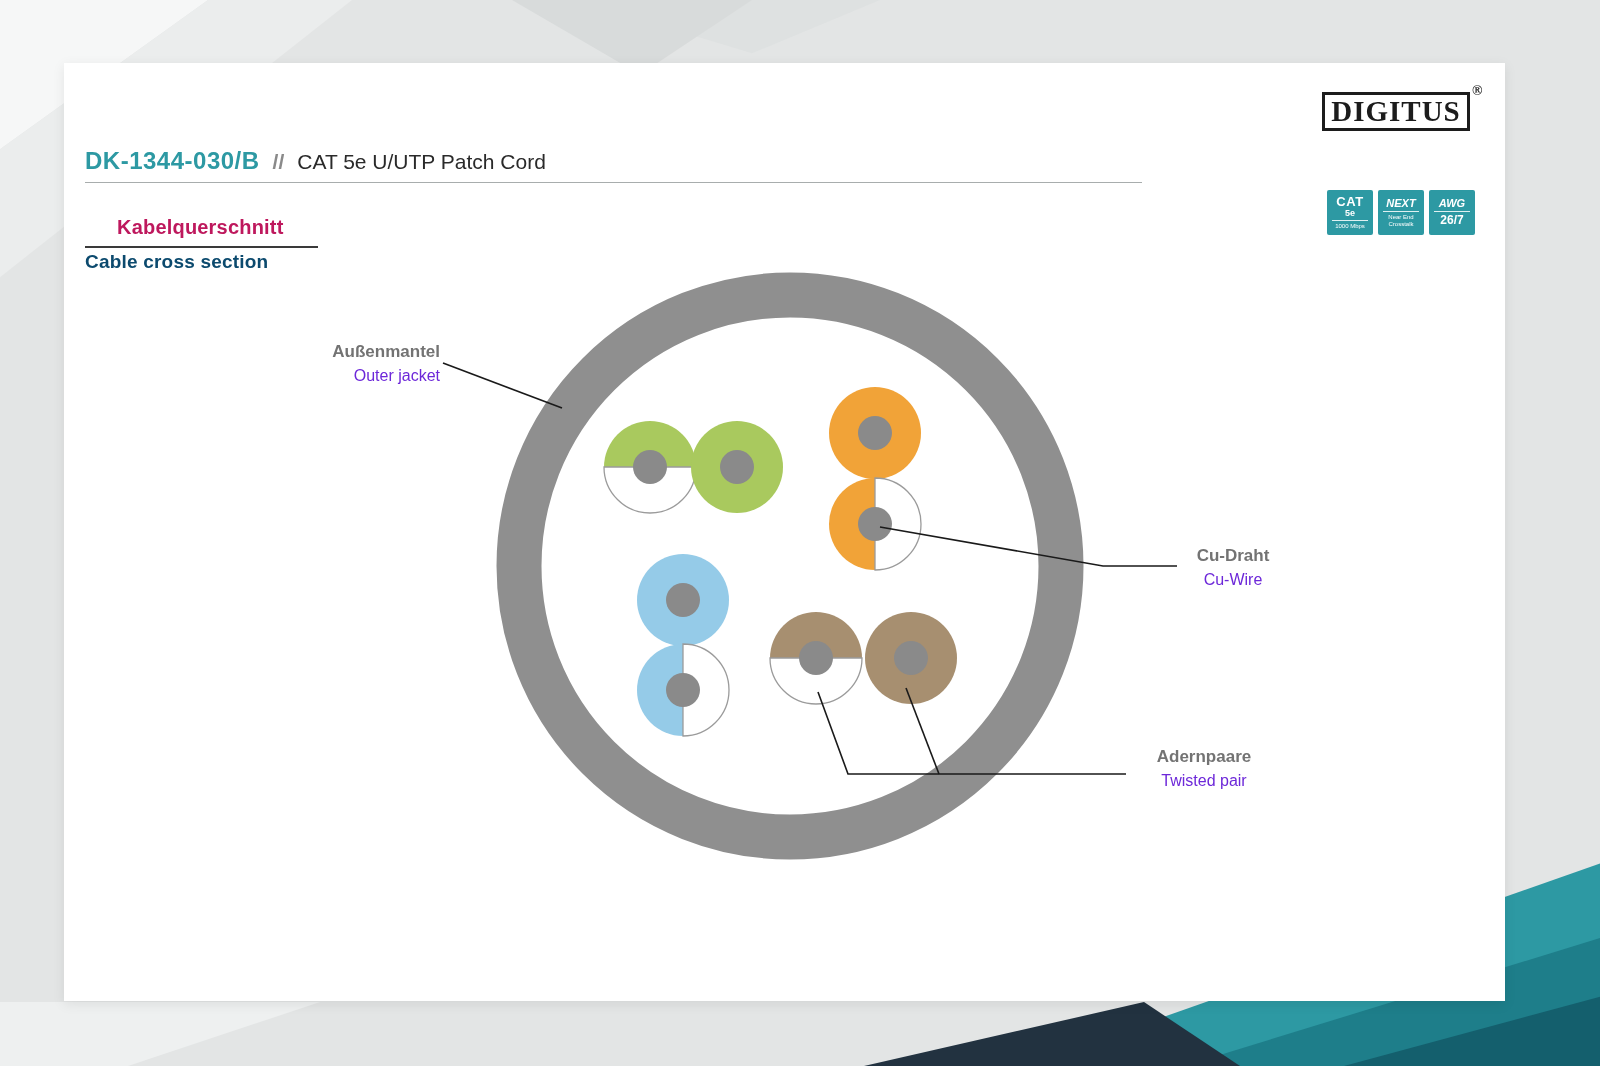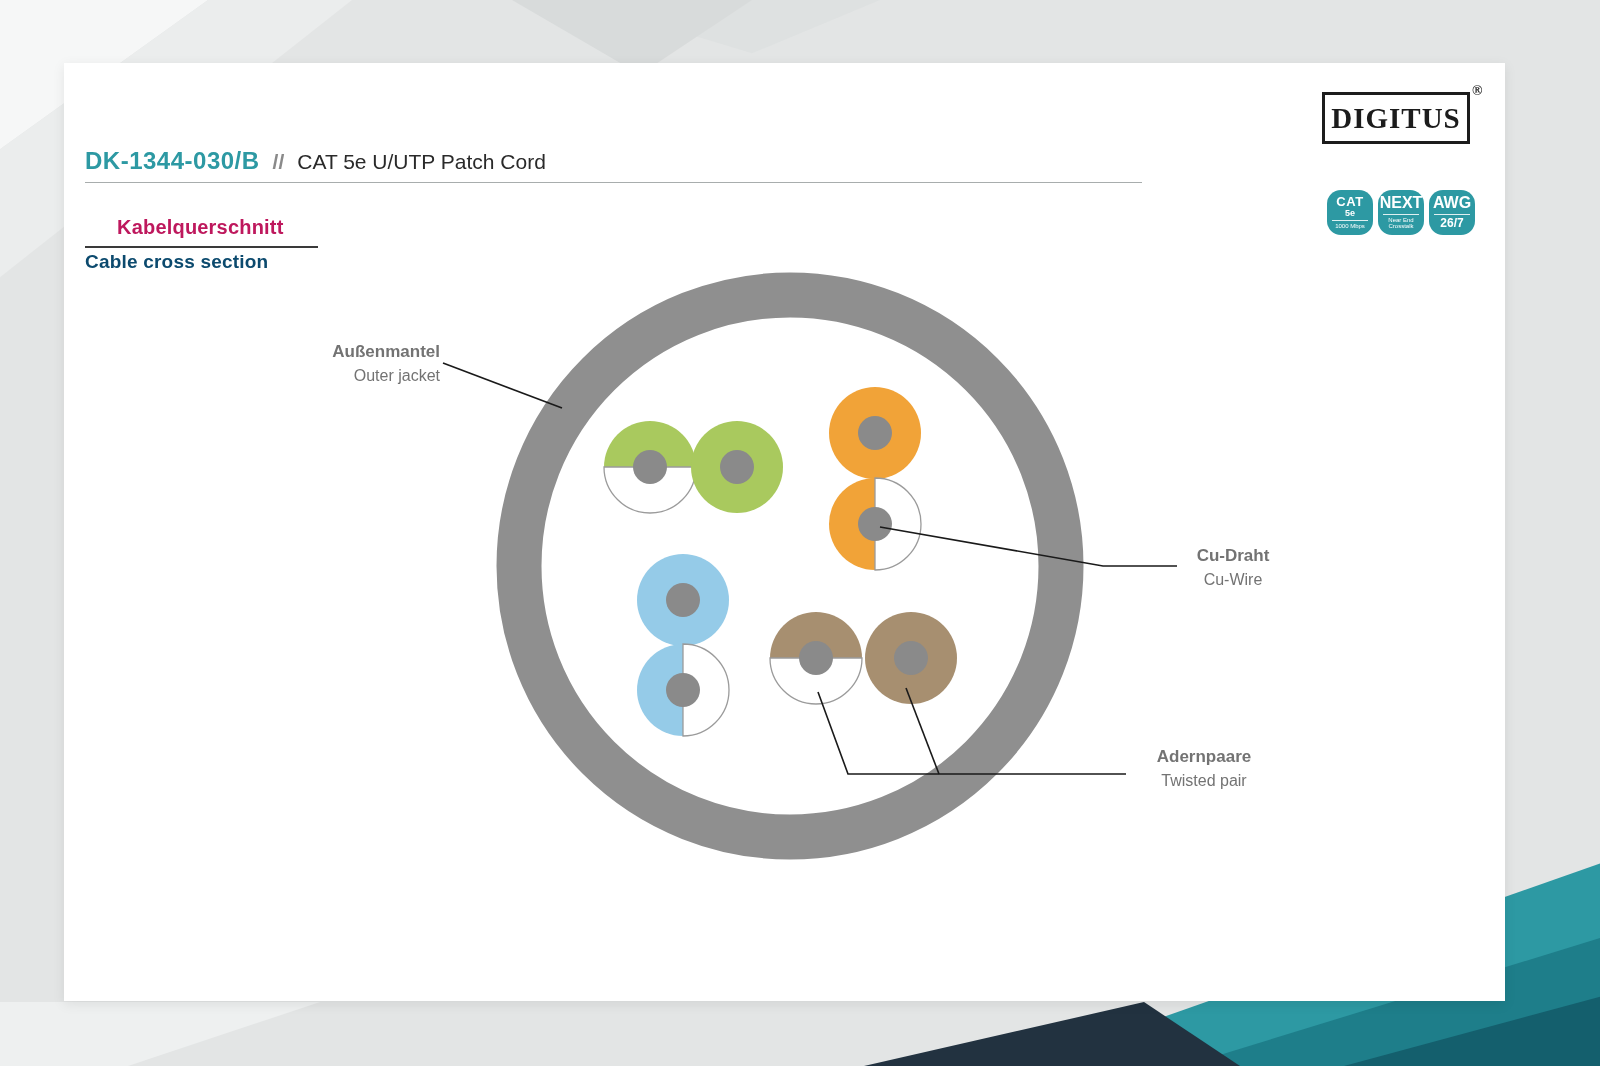--- a/index.html
+++ b/index.html
@@ -22,58 +22,58 @@
 
   .card{
     position:absolute;left:64px;top:63px;width:1441px;height:938px;
     background:#ffffff;box-shadow:0 3px 12px rgba(0,0,0,.08);z-index:1;
   }
   .content{position:absolute;left:0;top:0;width:1600px;height:1066px;z-index:2;}
 
   
   .logo-wrap{position:absolute;left:1322px;top:92px;}
   .logo-box{
-    border:3px solid #1c1c1c;width:148px;height:52px;box-sizing:border-box;
+    border:3px solid #1c1c1c;width:148px;height:39px;box-sizing:border-box;
     display:flex;align-items:center;justify-content:center;
     font-family:"Liberation Serif", serif;font-weight:bold;font-size:29px;
     letter-spacing:1px;color:#1c1c1c;background:#fff;
   }
   .logo-reg{position:absolute;left:150px;top:-9px;font-size:14px;font-weight:bold;color:#1c1c1c;
     font-family:"Liberation Serif", serif;}
 
   
   .title-row{position:absolute;left:85px;top:147px;display:flex;align-items:baseline;gap:13px;white-space:nowrap;}
   .title-code{font-size:24px;font-weight:bold;color:var(--c-accent-teal,#2d99a3);letter-spacing:.5px;}
   .title-sep{font-size:21px;color:#8a8a8a;font-weight:bold;}
   .title-name{font-size:21px;color:#2a2a2a;}
   .header-rule{position:absolute;left:85px;top:182px;width:1057px;height:1px;background:#a8adad;}
 
   
   .badges{position:absolute;left:1327px;top:190px;display:flex;gap:5px;}
   .badge{
     width:46px;height:45px;background:var(--c-accent-teal,#2d99a3);color:#fff;
-    border-radius:14px;display:flex;flex-direction:column;align-items:center;justify-content:center;
+    border-radius:2px;display:flex;flex-direction:column;align-items:center;justify-content:center;
     text-align:center;line-height:1.05;
   }
   .badge .b1{font-size:13px;font-weight:bold;letter-spacing:.5px;}
-  .badge .b1s{font-size:16px;font-weight:bold;}
+  .badge .b1s{font-size:11px;font-weight:bold;font-style:italic;}
   .badge .b2{font-size:9px;font-weight:bold;}
   .badge .b2l{font-size:12px;font-weight:bold;}
   .badge .b3{font-size:6px;}
   .badge .divider{width:36px;border-top:1px solid rgba(255,255,255,.85);margin:2px 0;}
 
   
   .sec-de{position:absolute;left:85px;top:216px;font-size:20px;font-weight:bold;color:#be185d;letter-spacing:.2px;margin-left:32px;}
   .sec-rule{position:absolute;left:85px;top:246px;width:233px;height:2px;background:#3a3a3a;}
   .sec-en{position:absolute;left:85px;top:251px;font-size:19px;font-weight:bold;color:#0c4a6e;letter-spacing:.2px;}
 
   
   .dlabel{position:absolute;}
   .dlabel .de{font-size:17px;font-weight:bold;color:#737373;}
-  .dlabel .en{font-size:16px;color:#737373;margin-top:5px;}
+  .dlabel .en{font-size:16px;color:#6d28d9;margin-top:5px;}
   .lab-jacket{left:240px;top:342px;width:200px;text-align:right;}
   .lab-cu{left:1183px;top:546px;width:100px;text-align:center;}
   .lab-tp{left:1134px;top:747px;width:140px;text-align:center;}
 
   
   .diagram-svg{position:absolute;left:0;top:0;width:1600px;height:1066px;pointer-events:none;}
   .jacket-ring{fill:#ffffff;stroke:var(--c-jacket-gray,#8f8f8f);stroke-width:45;}
   .fill-green{fill:var(--c-wire-green,#a9c95e);}
   .fill-orange{fill:var(--c-wire-orange,#f1a338);}
   .fill-blue{fill:var(--c-wire-blue,#95cbe8);}

